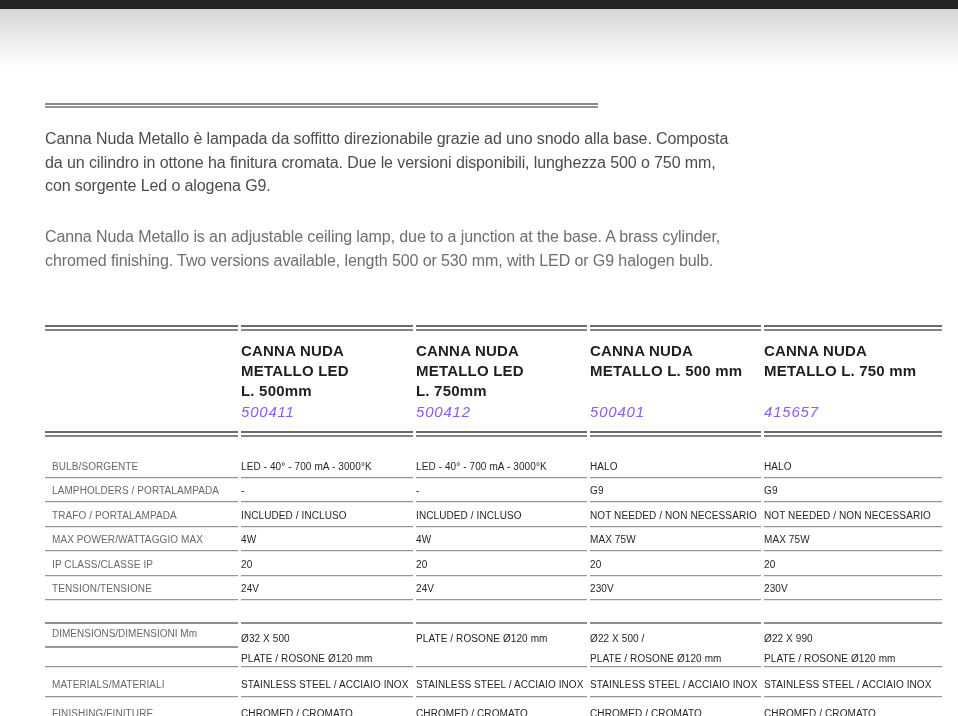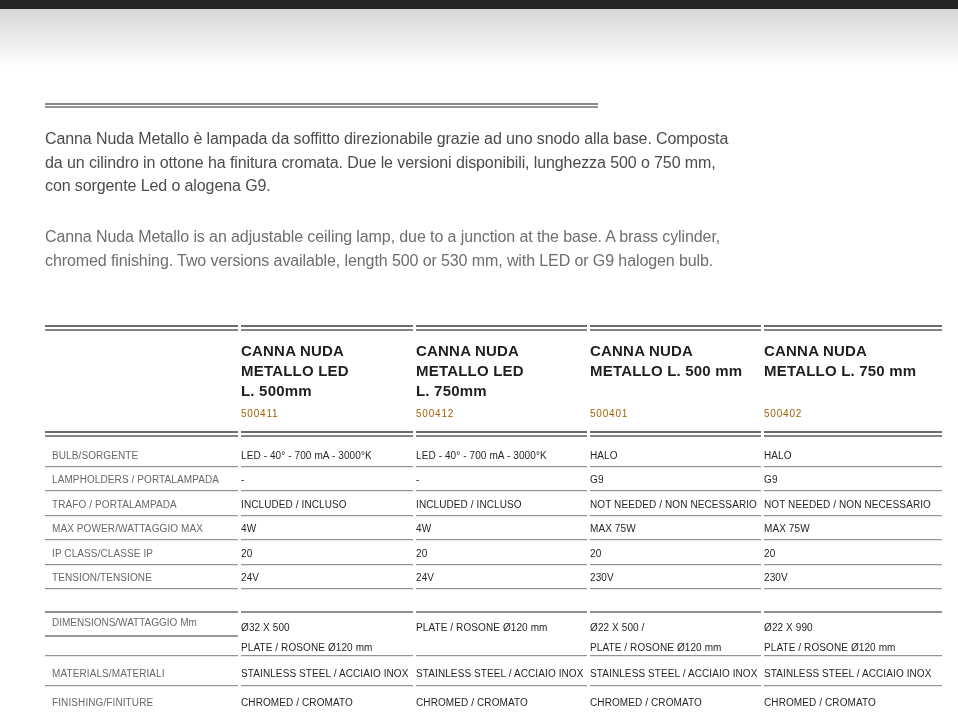--- a/index.html
+++ b/index.html
@@ -18,25 +18,25 @@
 
   .ptable { margin-top:52px; display:grid;
     grid-template-columns:193px 172px 171px 171px 178px; column-gap:3px; }
   .cell { min-width:0; white-space:nowrap; overflow:visible; }
 
   .rule2 { height:6px; border-top:2px solid #6b6b6b; border-bottom:2px solid #858585; }
 
   .h-title { height:72px; padding-top:10px; }
   .title-line { font-size:15px; font-weight:700; letter-spacing:0.2px; line-height:20px; color:#1f1f1f; }
   .h-code { height:28px; }
-  .code { font-size:10px; color:#a16207; letter-spacing:0.8px; }
+  .code { font-size:15px; color:#8b5cf6; letter-spacing:0.8px;font-style:italic; }
 
   .srow { display:flex; align-items:flex-end; padding-bottom:5px;
     border-bottom:1px solid #949494; box-shadow:0 1px 0 #e7e7e7; }
-  .srow.first { height:30px; }
+  .srow.first { height:41px; }
   .srow.std { height:24.5px; }
   .lab { font-size:10px; color:#686868; letter-spacing:0.1px; padding-left:7px; }
   .val { font-size:10px; color:#262626; letter-spacing:0.1px; }
 
   .spacer { height:22px; }
 
   .drow { height:45px; border-top:2px solid #8f8f8f;
     border-bottom:1px solid #949494; box-shadow:0 1px 0 #e7e7e7; }
   .dimlabel { padding:4px 0 0 7px; height:24px; border-bottom:2px solid #9a9a9a;
     font-size:10px; color:#686868; }
@@ -92,21 +92,21 @@
     </div>
     <div class="cell h-title">
       <div class="title-line">CANNA NUDA</div>
       <div class="title-line">METALLO L. 750 mm</div>
     </div>
 
     <div class="cell h-code"></div>
     <div class="cell h-code"><span class="code">500411</span></div>
     <div class="cell h-code"><span class="code">500412</span></div>
     <div class="cell h-code"><span class="code">500401</span></div>
-    <div class="cell h-code"><span class="code">500402</span></div>
+    <div class="cell h-code"><span class="code">415657</span></div>
 
     <div class="cell rule2"></div>
     <div class="cell rule2"></div>
     <div class="cell rule2"></div>
     <div class="cell rule2"></div>
     <div class="cell rule2"></div>
 
     <div class="cell srow first">
         <span class="lab">BULB/SORGENTE</span>
       </div>
@@ -203,21 +203,21 @@
         <span class="val">230V</span>
       </div>
 
     <div class="cell spacer"></div>
     <div class="cell spacer"></div>
     <div class="cell spacer"></div>
     <div class="cell spacer"></div>
     <div class="cell spacer"></div>
 
     <div class="cell drow">
-      <div class="dimlabel">DIMENSIONS/WATTAGGIO Mm</div>
+      <div class="dimlabel">DIMENSIONS/DIMENSIONI Mm</div>
     </div>
     <div class="cell drow dimval">
       <div class="val">Ø32 X 500</div>
       <div class="val">PLATE / ROSONE Ø120 mm</div>
     </div>
     <div class="cell drow dimval">
       <div class="val">PLATE / ROSONE Ø120 mm</div>
     </div>
     <div class="cell drow dimval">
       <div class="val">Ø22 X 500 /</div>

